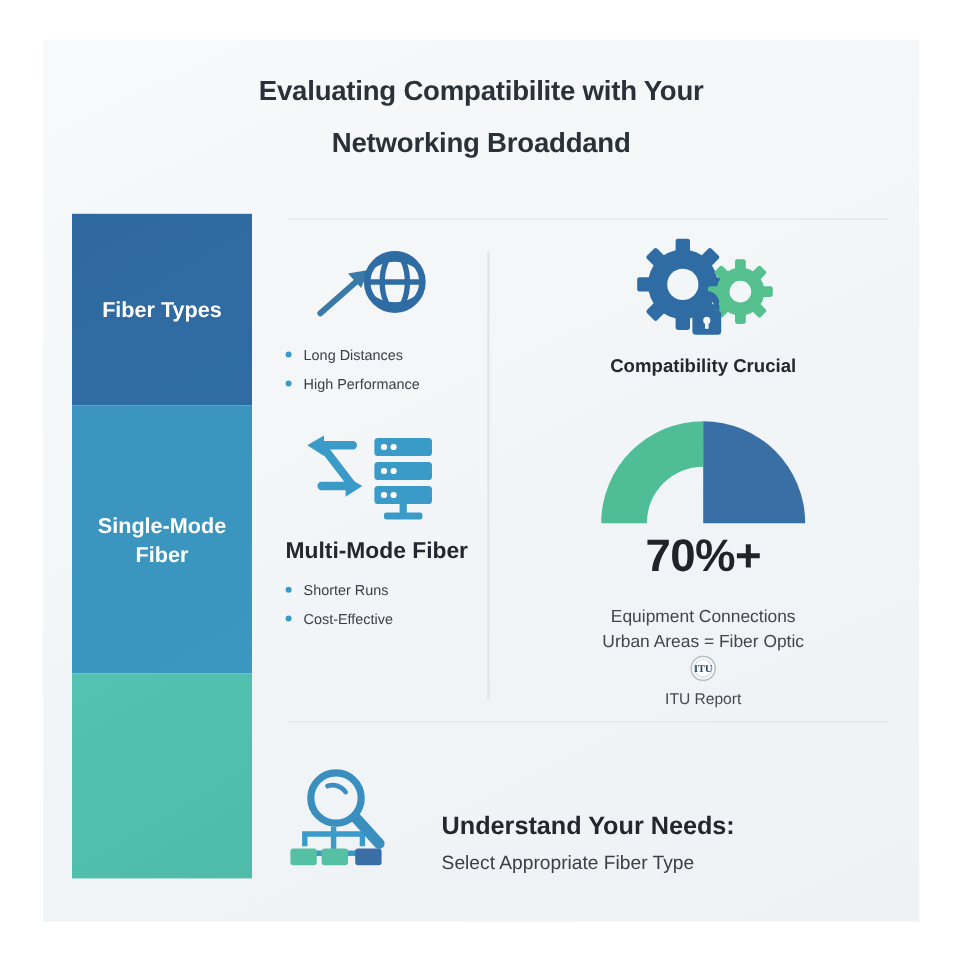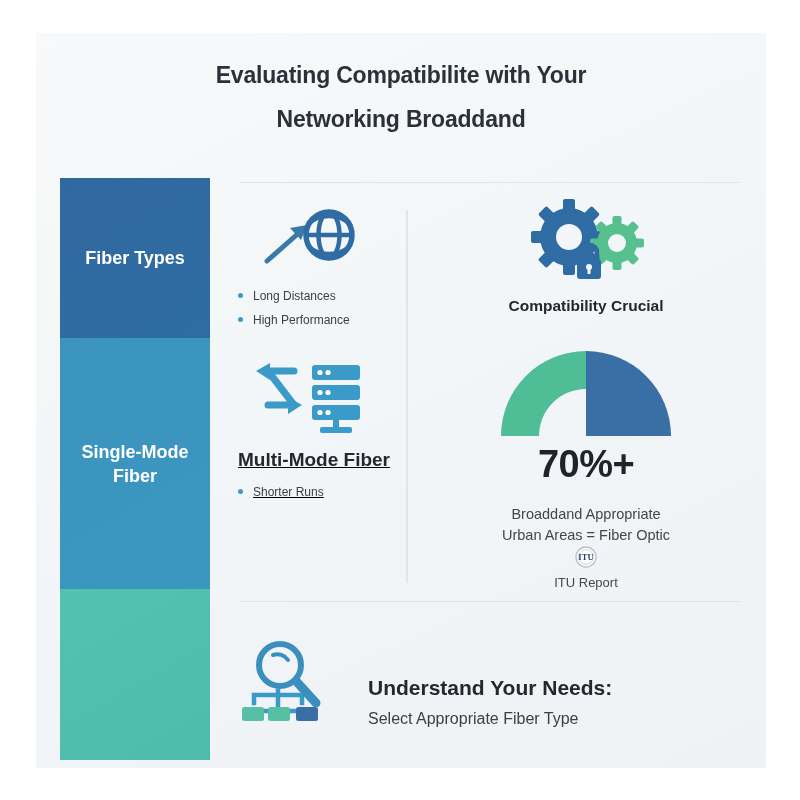--- a/index.html
+++ b/index.html
@@ -80,21 +80,21 @@
     align-items: center;
     justify-content: center;
     text-align: center;
     color: #ffffff;
     font-size: 18px;
     font-weight: bold;
     line-height: 24px;
     padding: 0 8px;
   }
   .side-block.b1 { height: 160px; background: linear-gradient(150deg,#30699f 0%, #2f6ca4 100%); }
-  .side-block.b2 { height: 251px; background: linear-gradient(150deg,#3a94be 0%, #3b96c0 100%); }
+  .side-block.b2 { height: 223px; background: linear-gradient(150deg,#3a94be 0%, #3b96c0 100%); }
   .side-block.b3 { height: 171px; background: linear-gradient(150deg,#54c2b0 0%, #4fbcab 100%); }
 
   
   .mid {
     position: absolute;
     left: 186px;
     top: 160px;
     width: 180px;
   }
   .mid-icon {
@@ -128,21 +128,21 @@
     content: "";
     position: absolute;
     left: 0;
     top: 8px;
     width: 5px;
     height: 5px;
     border-radius: 50%;
     background: #3a9bc8;
   }
 
-  .mid-block2 { margin-top: 20px; text-decoration: underline; }
+  .mid-block2 { margin-top: 20px; }
 
   
   .right {
     position: absolute;
     left: 400px;
     top: 160px;
     width: 300px;
     text-align: center;
   }
   .gears-wrap { height: 100px; display:flex; align-items:center; justify-content:center; }
@@ -281,20 +281,21 @@
               <circle cx="68" cy="33.5" r="2.6"></circle>
                 <circle cx="76" cy="33.5" r="2.6"></circle>
               <circle cx="68" cy="53.5" r="2.6"></circle>
                 <circle cx="76" cy="53.5" r="2.6"></circle>
             </g>
           </svg>
         </div>
         <div class="mid-head">Multi-Mode Fiber</div>
         <ul class="bullets">
           <li>Shorter Runs</li>
+          <li>Cost-Effective</li>
         </ul>
       </div>
     </div>
 
     <div class="right">
 
       <div class="gears-wrap">
         <svg width="130" height="100" viewBox="0 0 130 100" aria-hidden="true">
 
           <g transform="translate(48,44)" fill="#2f6ca4">
@@ -342,21 +343,21 @@
         <svg width="190" height="100" viewBox="0 0 190 100" aria-hidden="true">
 
           <path d="M 10,95 A 85 85 0 0 1 95,10 L 95,48 A 47 47 0 0 0 48,95 Z" fill="#4fbd96"></path>
 
           <path d="M 95,10 A 85 85 0 0 1 180,95 L 95,95 Z" fill="#3a6fa5"></path>
         </svg>
       </div>
       <div class="gauge-value">70%+</div>
 
       <div class="caption">
-        <div>Broaddand Appropriate</div>
+        <div>Equipment Connections</div>
         <div>Urban Areas = Fiber Optic</div>
       </div>
 
       <div class="source">
         <svg width="22" height="22" viewBox="0 0 22 22" aria-hidden="true">
           <circle cx="11" cy="11" r="10" fill="#ffffff" stroke="#b9c2cb" stroke-width="1.4"></circle>
           <circle cx="11" cy="11" r="7.4" fill="none" stroke="#cfd6dd" stroke-width="1"></circle>
           <text x="11" y="14.4" text-anchor="middle" font-family="Liberation Serif, serif" font-size="8.6" font-weight="bold" fill="#1d3f6e">ITU</text>
         </svg>
         <span class="source-label">ITU Report</span>

